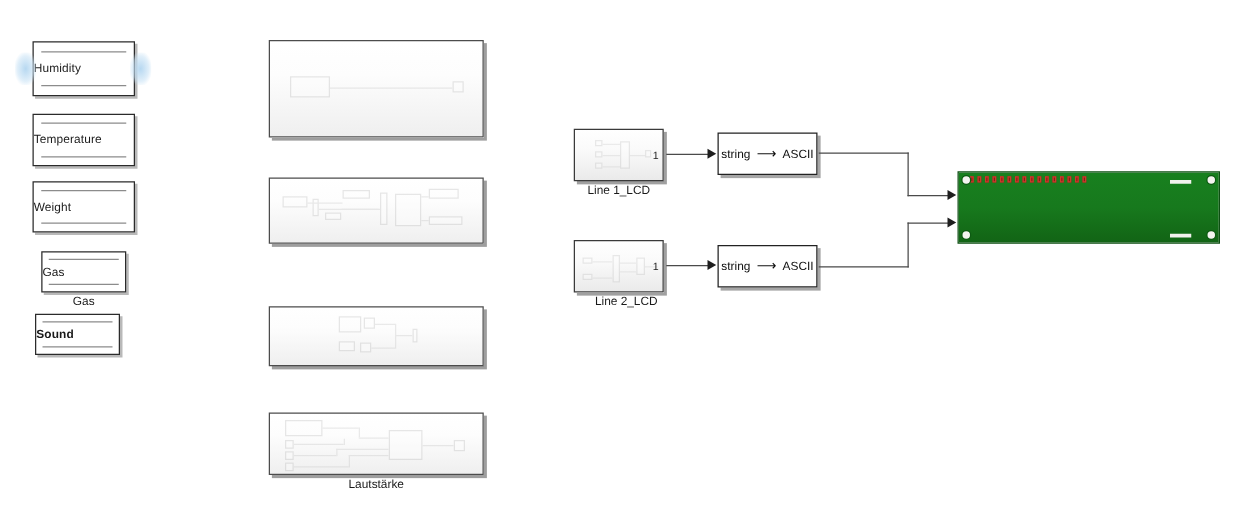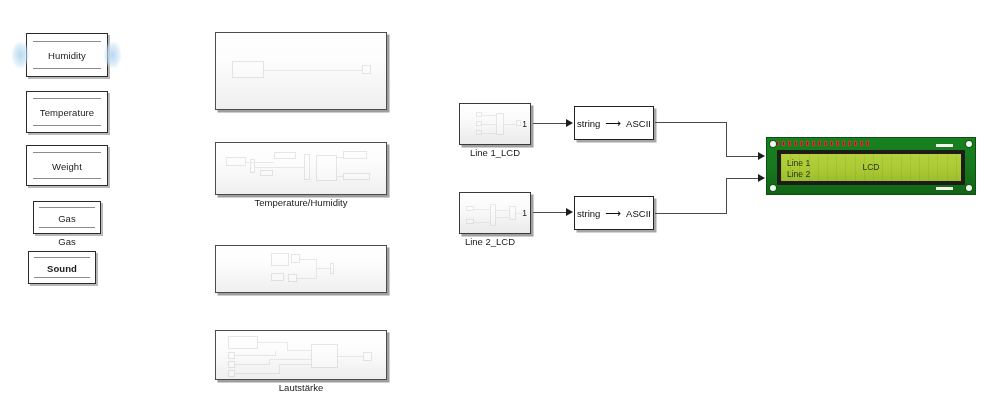--- a/index.html
+++ b/index.html
@@ -38,21 +38,20 @@
     height: 0;
     border-top: 1.6px solid #8c8c8c;
   }
   .srcblk .toprule { top: 16%; }
   .srcblk .botrule { bottom: 16%; }
   .srcblk .caption {
     position: absolute;
     left: 0; right: 0;
     top: 50%;
     transform: translateY(-50%);
-    text-align: center;
     font-size: 9.5px;
     letter-spacing: .1px;
     color: #1a1a1a;
   }
   
   .porthl {
     position: absolute;
     top: 50%;
     transform: translateY(-50%);
     width: 17px; height: 26px;
@@ -272,21 +271,20 @@
       <div class="il" style="left:39px; top:24px; width:48px;"></div>
       <div class="ib" style="left:88px; top:11px; width:6px; height:26px;"></div>
       <div class="ib" style="left:100px; top:12px; width:21px; height:26px;"></div>
       <div class="il" style="left:57px; top:24px; width:31px;"></div>
       <div class="ib" style="left:127px; top:8px; width:24px; height:8px;"></div>
       <div class="ib" style="left:127px; top:30px; width:27px; height:7px;"></div>
       <div class="il" style="left:121px; top:14px; width:6px;"></div>
       <div class="il" style="left:121px; top:33px; width:6px;"></div>
     </div>
   </div>
-  <div class="blabel" style="left:215px; top:197px; width:172px;">Temperature/Humidity</div>
 
   <div class="subsys" style="left:215px; top:245px; width:172px; height:48px;">
     <div class="inner">
       <div class="ib" style="left:55px; top:7px; width:18px; height:13px;"></div>
       <div class="ib" style="left:75px; top:8px; width:9px; height:9px;"></div>
       <div class="il" style="left:84px; top:13px; width:16px;"></div>
       <div class="ilv" style="left:100px; top:13px; height:20px;"></div>
       <div class="ib" style="left:55px; top:27px; width:13px; height:8px;"></div>
       <div class="ib" style="left:72px; top:28px; width:9px; height:8px;"></div>
       <div class="il" style="left:81px; top:32px; width:19px;"></div>
@@ -351,21 +349,21 @@
       <div class="il" style="left:14px; top:16px; width:16px;"></div>
       <div class="il" style="left:14px; top:29px; width:16px;"></div>
       <div class="ib" style="left:30px; top:11px; width:6px; height:22px;"></div>
       <div class="il" style="left:36px; top:17px; width:13px;"></div>
       <div class="il" style="left:36px; top:24px; width:13px;"></div>
       <div class="ib" style="left:49px; top:13px; width:7px; height:14px;"></div>
       <div class="il" style="left:56px; top:20px; width:10px;"></div>
     </div>
     <div class="portnum">1</div>
   </div>
-  <div class="blabel" style="left:450px; top:236px; width:80px;">Line 2_LCD</div>
+  <div class="blabel" style="left:461px; top:236px; width:80px;">Line 2_LCD</div>
 
   <div class="wireh" style="left:533px; top:212px; width:37px;"></div>
   <div class="arrowhead" style="left:566px; top:208px;"></div>
 
   <div class="conv" style="left:574px; top:196px; width:80px; height:34px;">
     <span>string</span>
     <span class="arrowglyph">⟶</span>
     <span>ASCII</span>
   </div>
 
@@ -397,22 +395,15 @@
       <div class="pin"></div>
       <div class="pin"></div>
       <div class="pin"></div>
     </div>
     <div class="hole" style="left:3px; top:3px;"></div>
     <div class="hole" style="right:3px; top:3px;"></div>
     <div class="hole" style="left:3px; bottom:3px;"></div>
     <div class="hole" style="right:3px; bottom:3px;"></div>
     <div class="tab" style="right:22px; top:6px;"></div>
     <div class="tab" style="right:22px; bottom:4px;"></div>
-    <div class="bezel">
-      <div class="screen">
-        <div class="lcdtext lcd-l1">Line 1</div>
-        <div class="lcdtext lcd-l2">Line 2</div>
-        <div class="lcdtext lcd-mid">LCD</div>
-      </div>
-    </div>
   </div>
 
 </div>
 
 </body></html>

